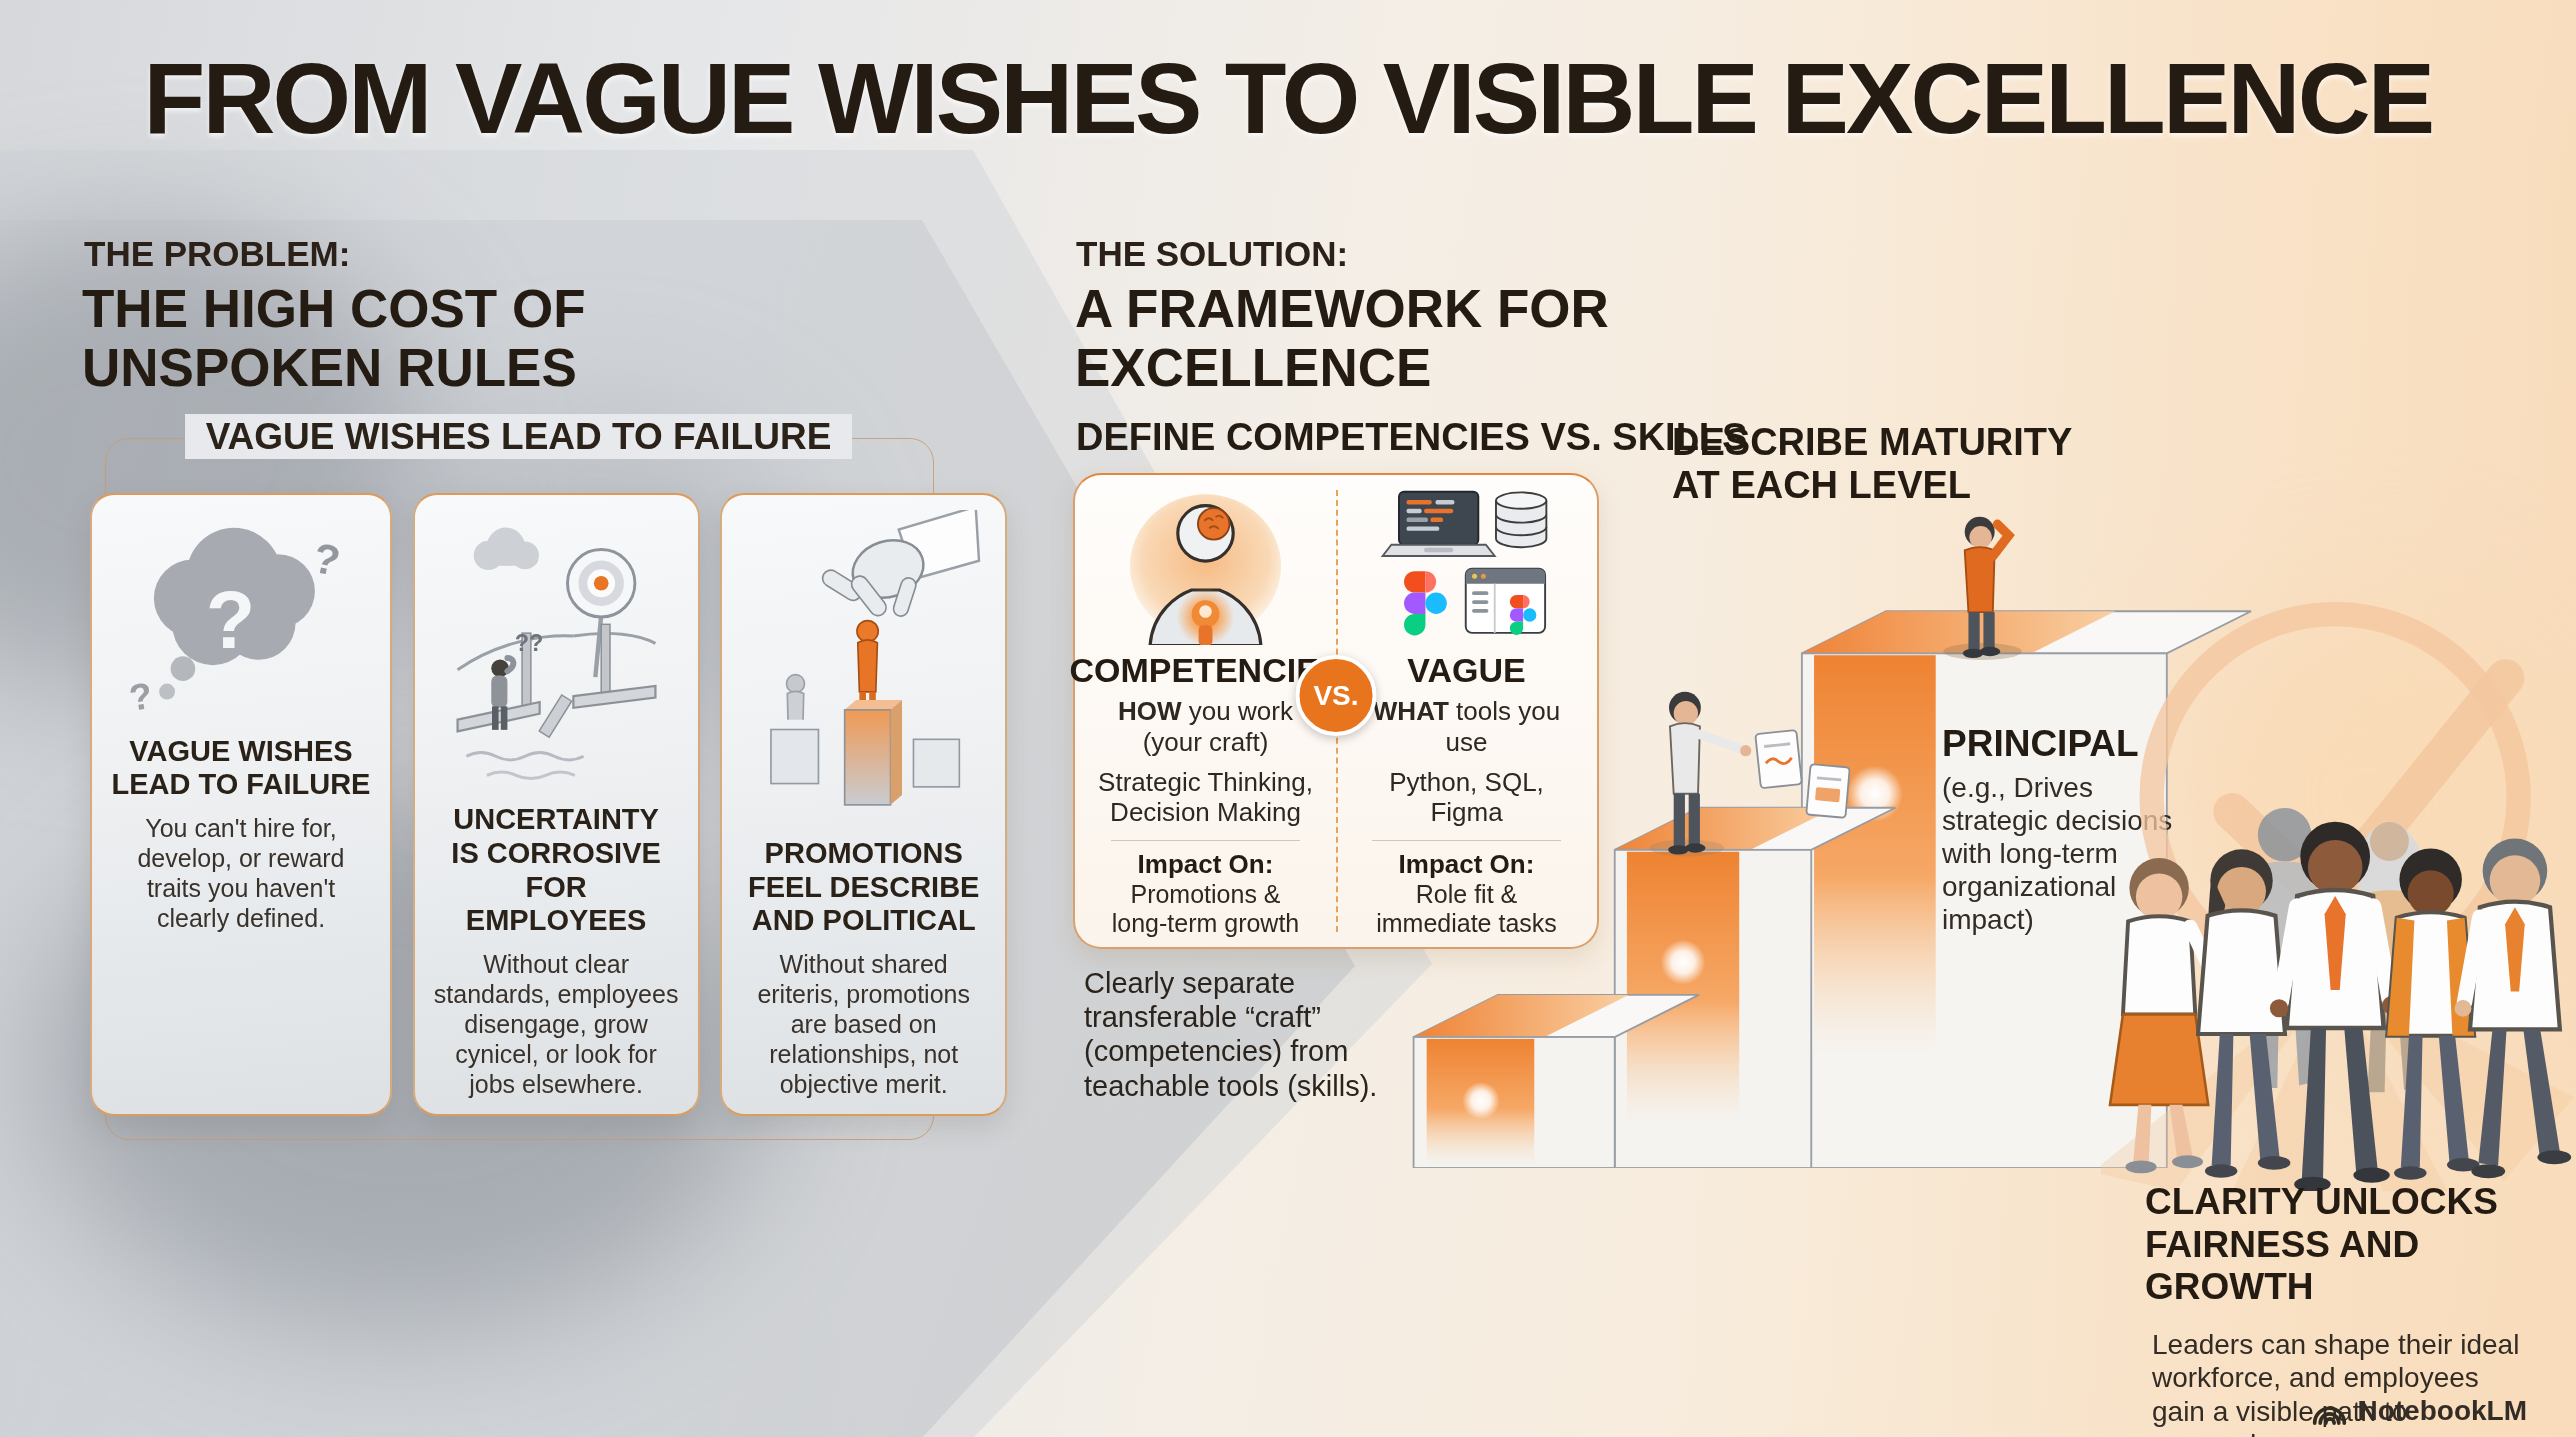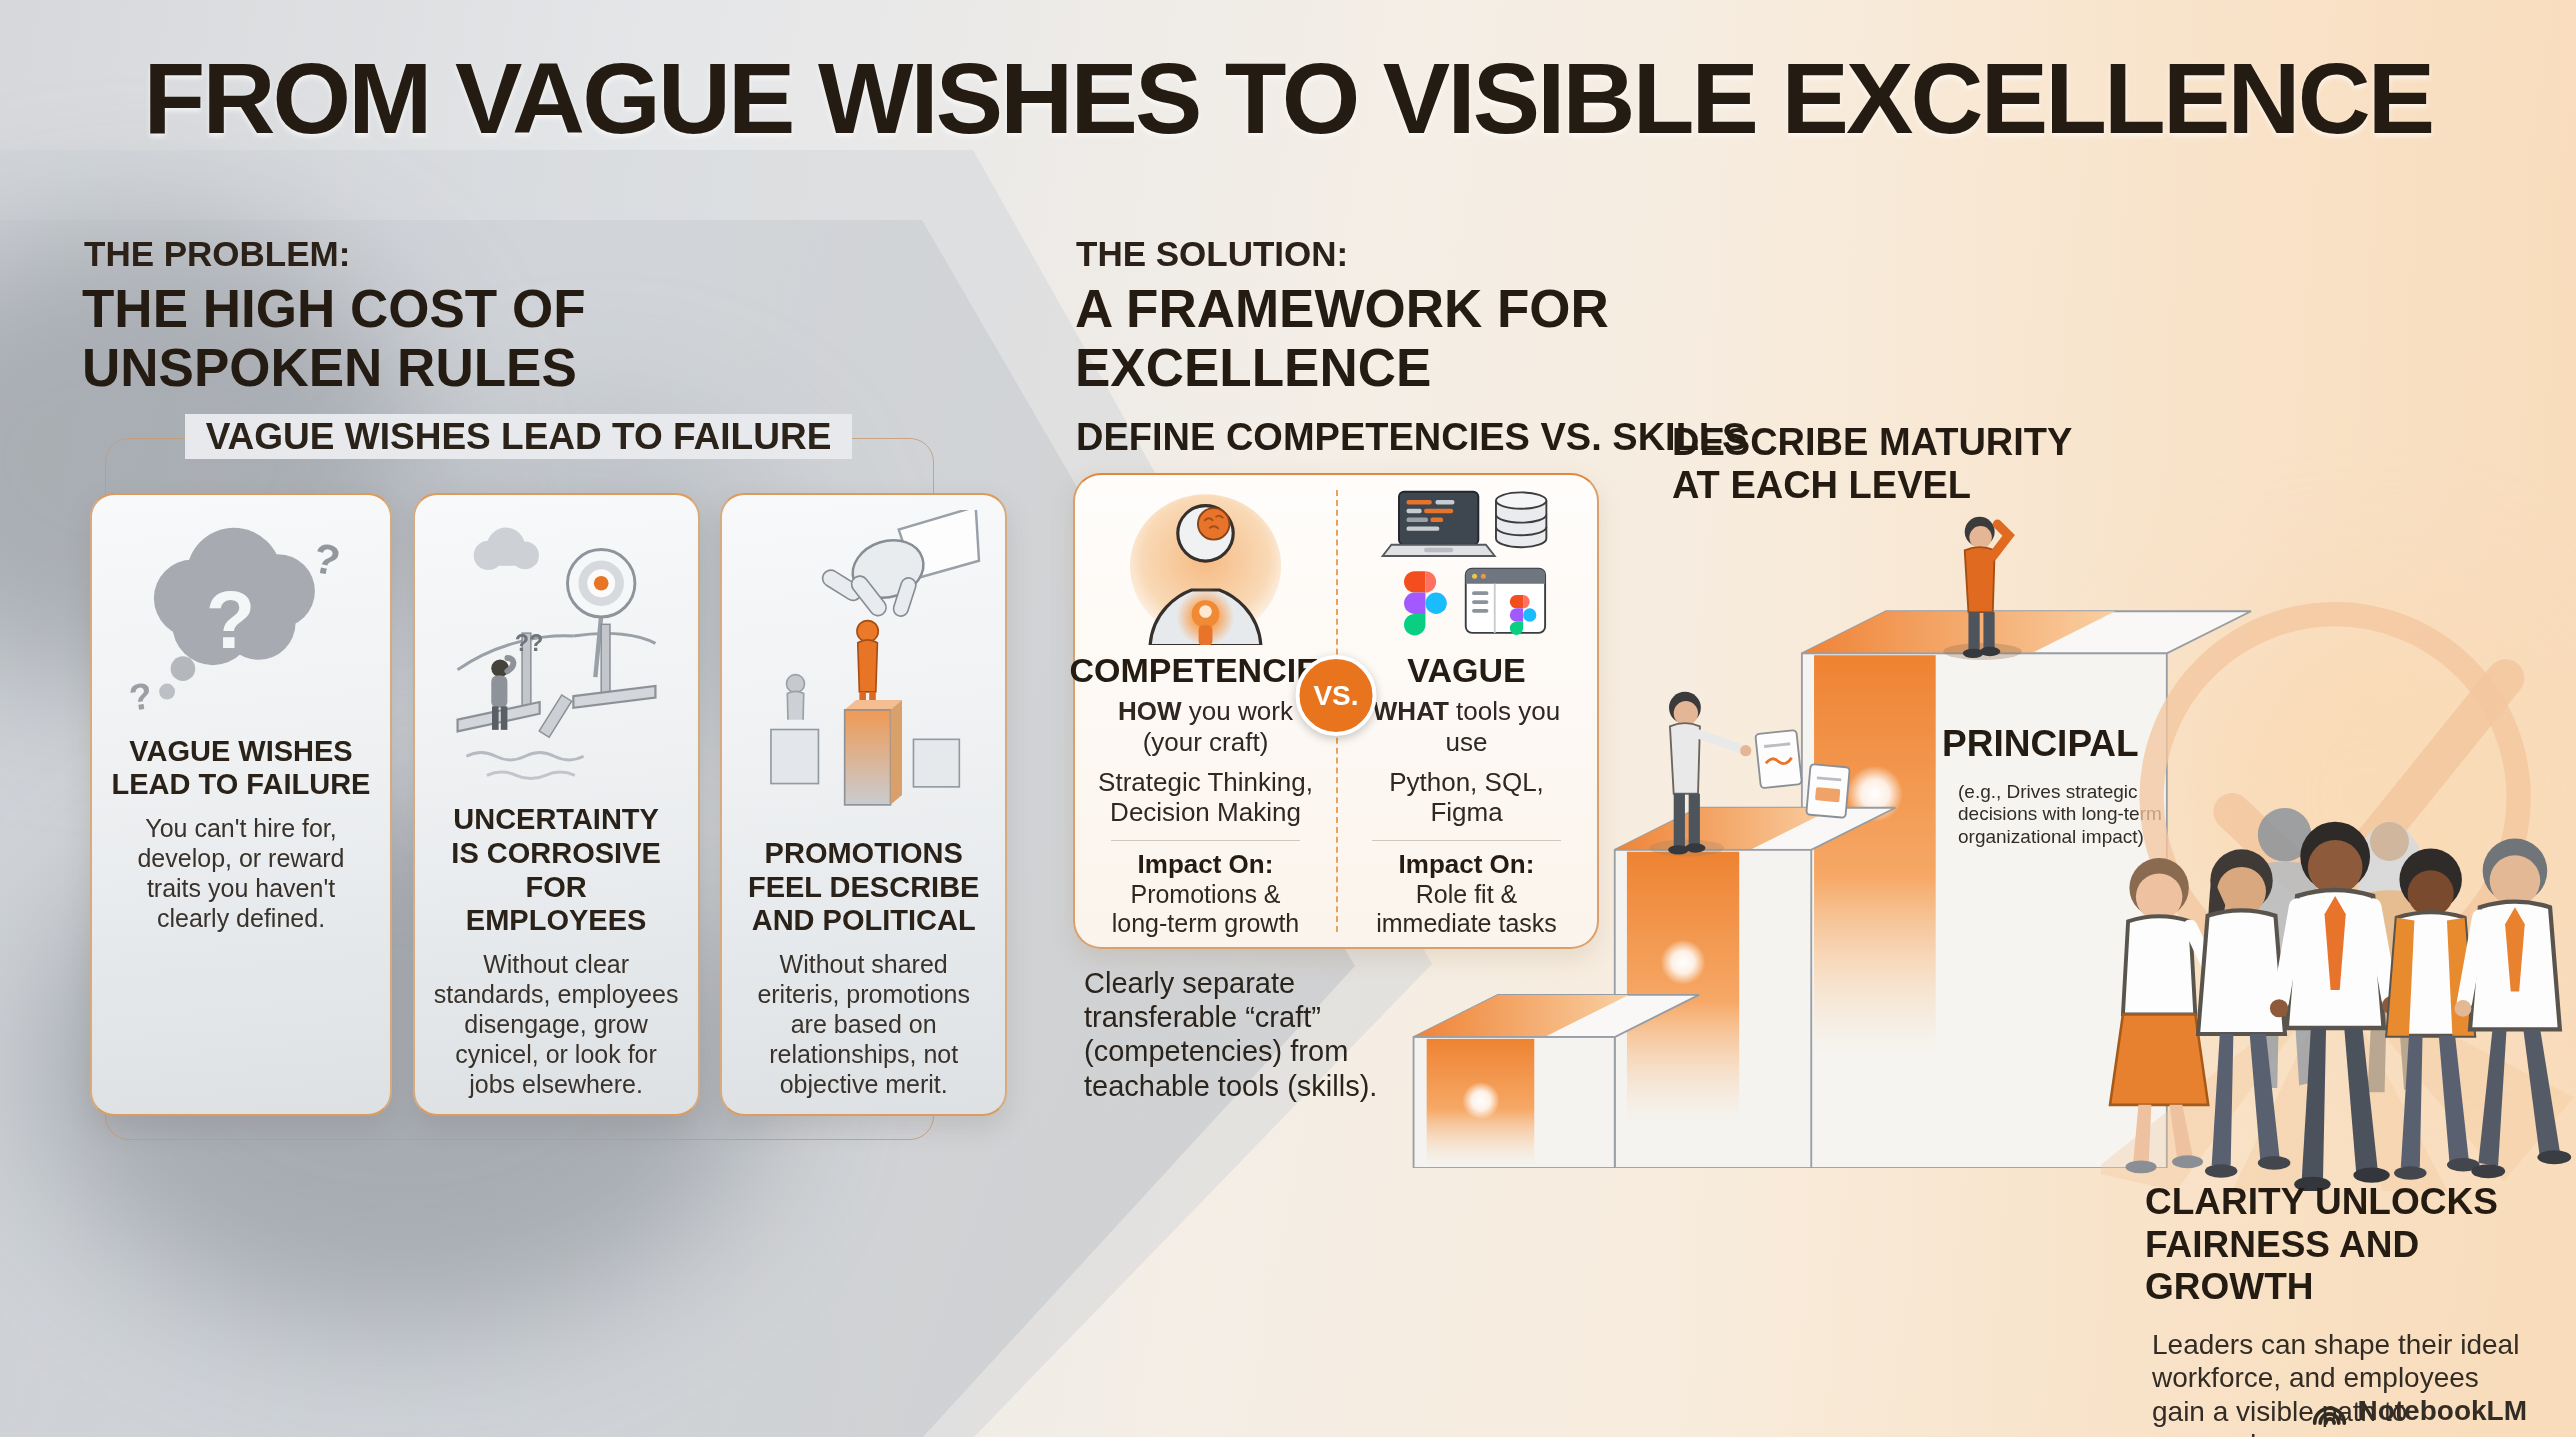--- a/index.html
+++ b/index.html
@@ -44,21 +44,21 @@
   .fw-tag{font-size:26px;margin-top:5.6px;color:#2e2821;}
   .fw-tag b{font-weight:800;text-align:center;}
   .fw-ex{font-size:26px;margin-top:9.4px;line-height:1.16;white-space:pre-line;color:#2e2821;}
   .fw-line{width:82%;height:0.9px;background:#cfc7bd;margin:13px auto 7.5px;}
   .fw-imp-label{font-size:26px;font-weight:800;color:#241b12;}
   .fw-imp{font-size:25px;line-height:1.16;white-space:pre-line;color:#2e2821;}
   .note{position:absolute;left:1084px;top:966px;width:315px;font-size:29px;line-height:1.18;color:#2b241d;}
   .principal-block{position:absolute;left:1942px;top:723px;width:242px;}
   .associate-block{position:absolute;left:1623px;top:1172px;width:423px;}
   .level-name{font-size:37px;font-weight:700;color:#241b12;margin:0 0 5.6px;}
-  .level-desc{font-size:19px;line-height:1.18;color:#332c25;margin:16px;}
+  .level-desc{font-size:28px;line-height:1.18;color:#332c25;margin:0;}
   .clarity-block{position:absolute;left:2145px;top:1181px;width:382px;}
   .clarity-block h2{font-size:37px;font-weight:700;margin:0 0 19px;line-height:1.15;white-space:pre-line;color:#241b12;}
   .clarity-block p{font-size:28px;line-height:1.2;margin:7px;color:#332c25;}
   .watermark{position:absolute;right:49px;top:1395px;display:flex;align-items:center;gap:9.4px;
     font-size:28px;font-weight:700;color:#332d26;}
   svg{display:block;}
   .abs{position:absolute;}
 </style>
 </head>
 <body>

